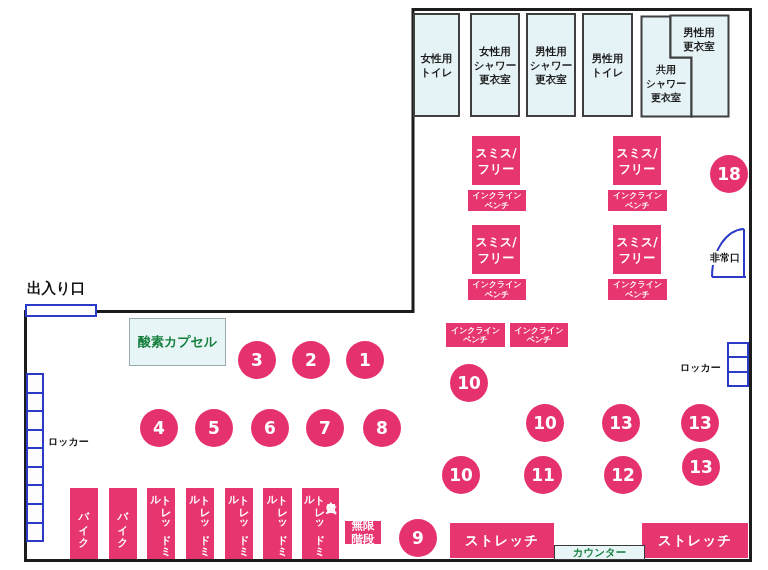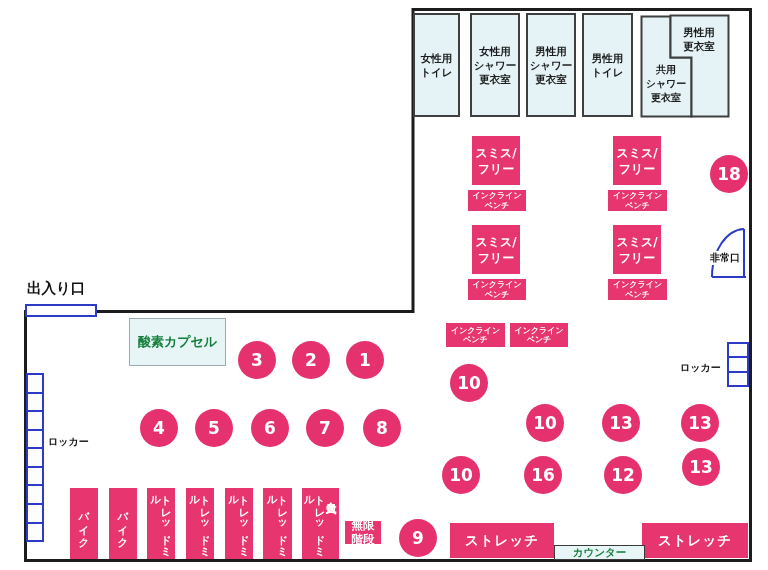--- a/index.html
+++ b/index.html
@@ -168,21 +168,21 @@
   <div class="circle" style="left:363px;top:409px;">
       <span>8</span>
     </div>
   <div class="circle" style="left:399px;top:519px;">
       <span>9</span>
     </div>
   <div class="circle" style="left:442px;top:456px;">
       <span>10</span>
     </div>
   <div class="circle" style="left:524px;top:456px;">
-      <span>16</span>
+      <span>11</span>
     </div>
   <div class="circle" style="left:604px;top:456px;">
       <span>12</span>
     </div>
   <div class="circle" style="left:682px;top:448px;">
       <span>13</span>
     </div>
   <div class="circle" style="left:681px;top:404px;">
       <span>13</span>
     </div>

